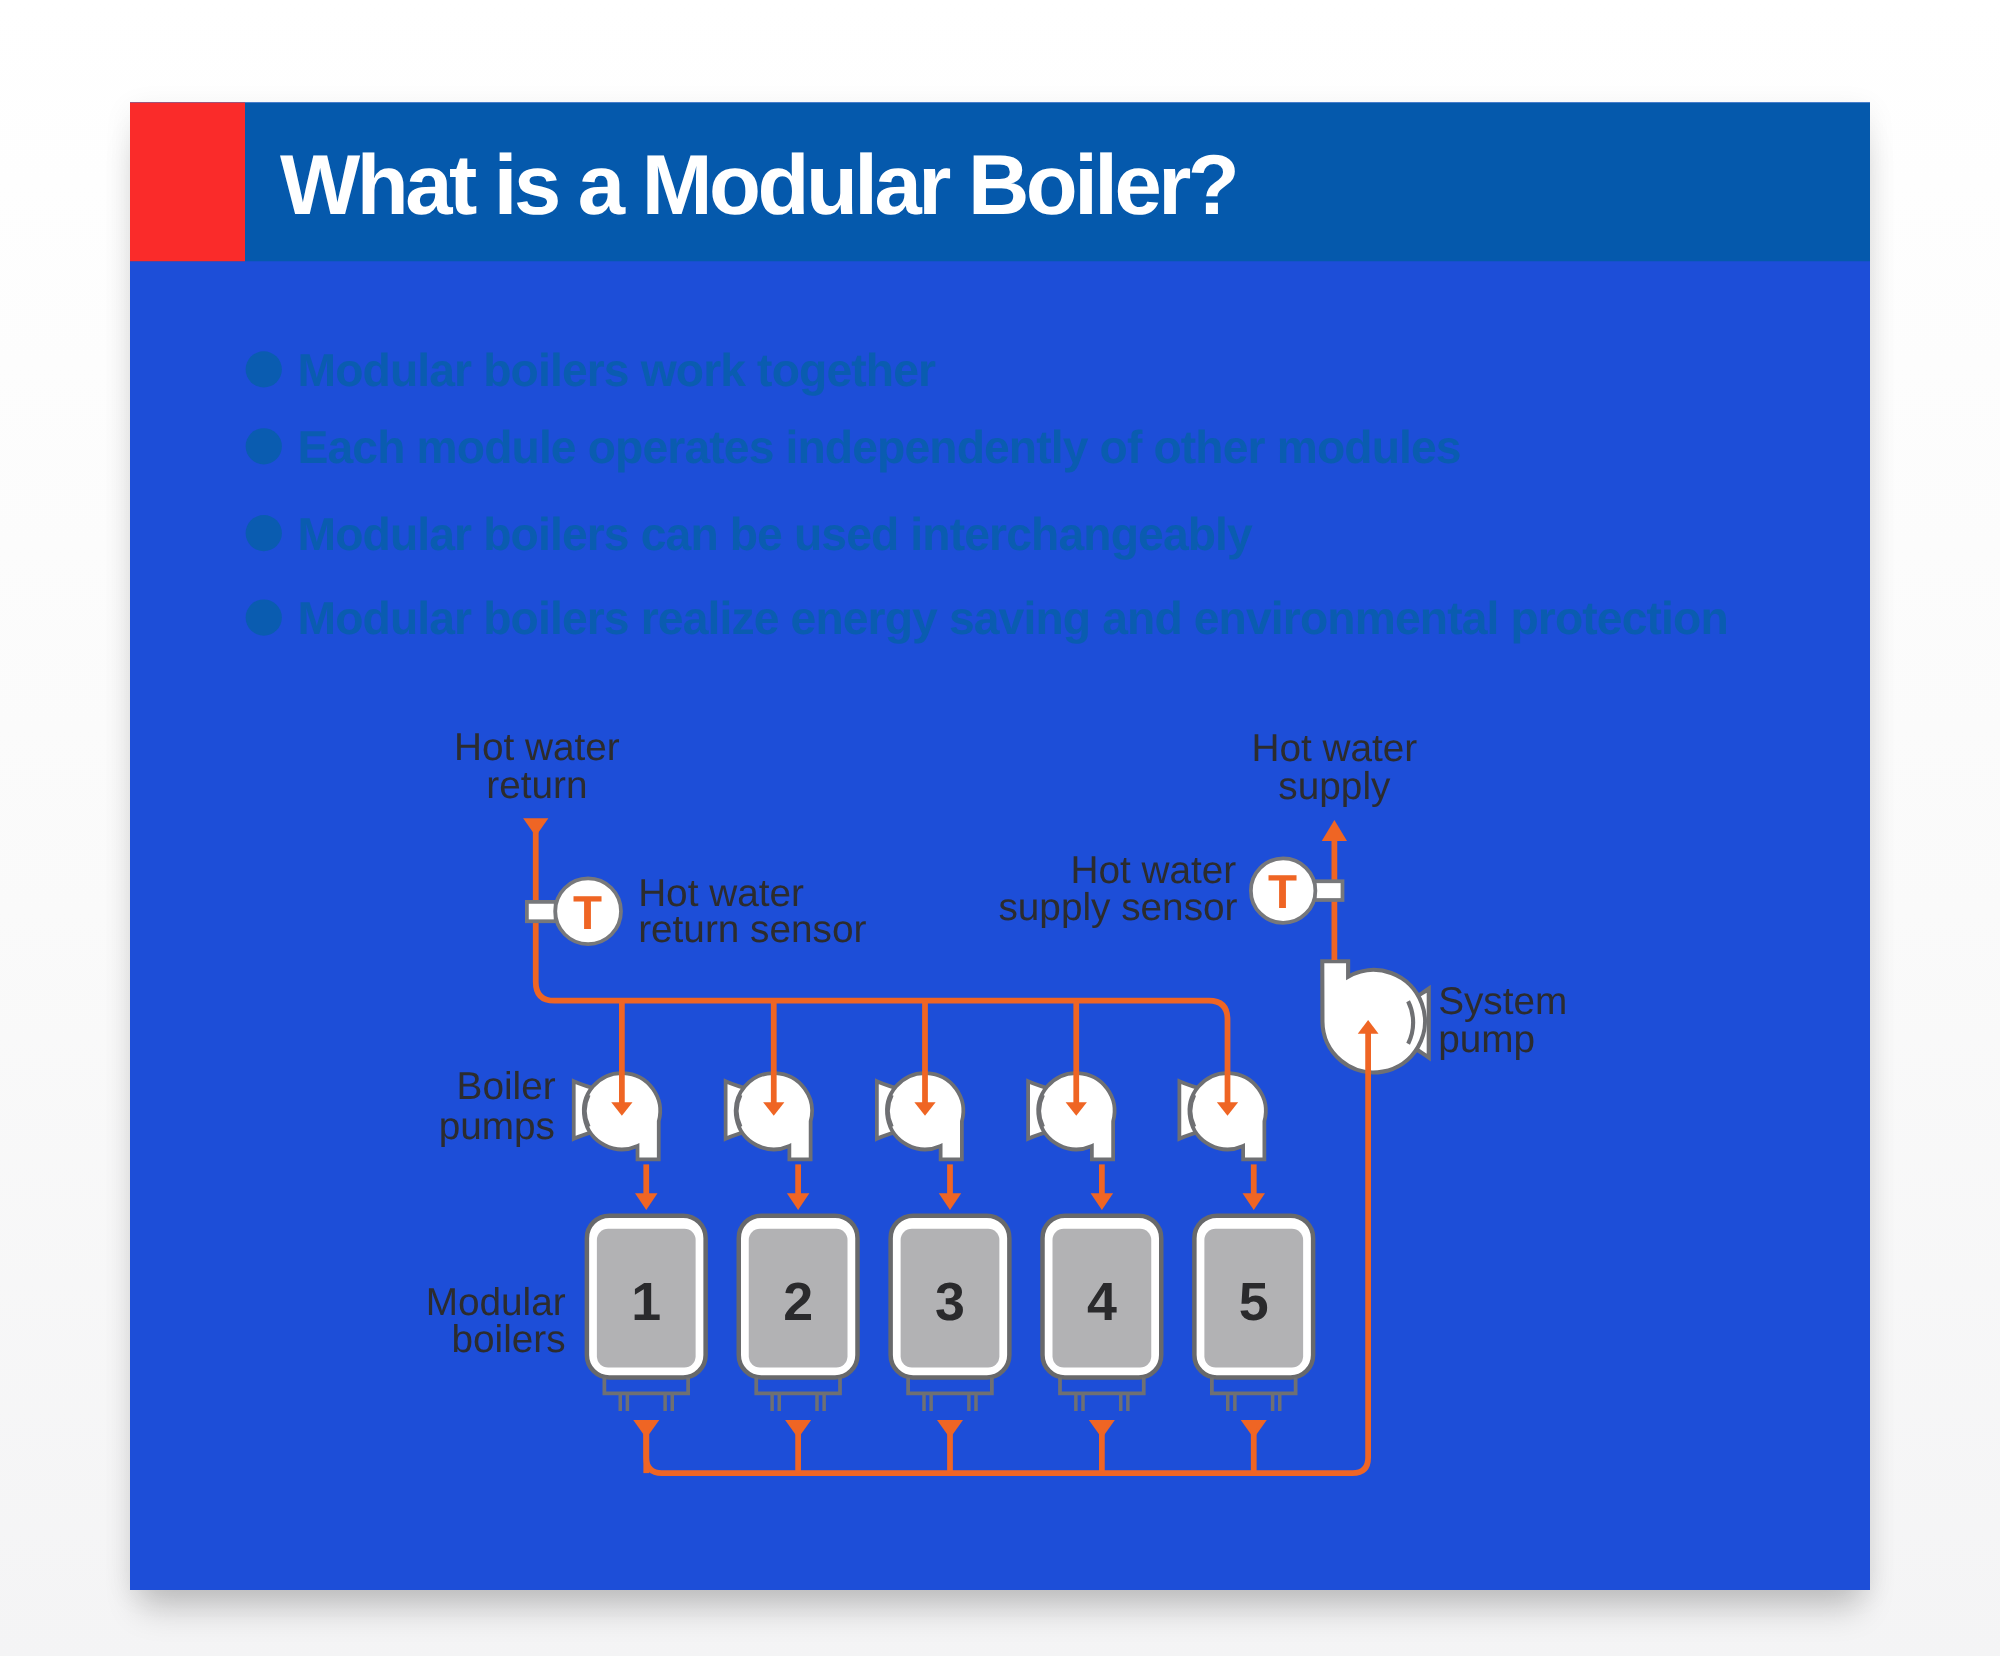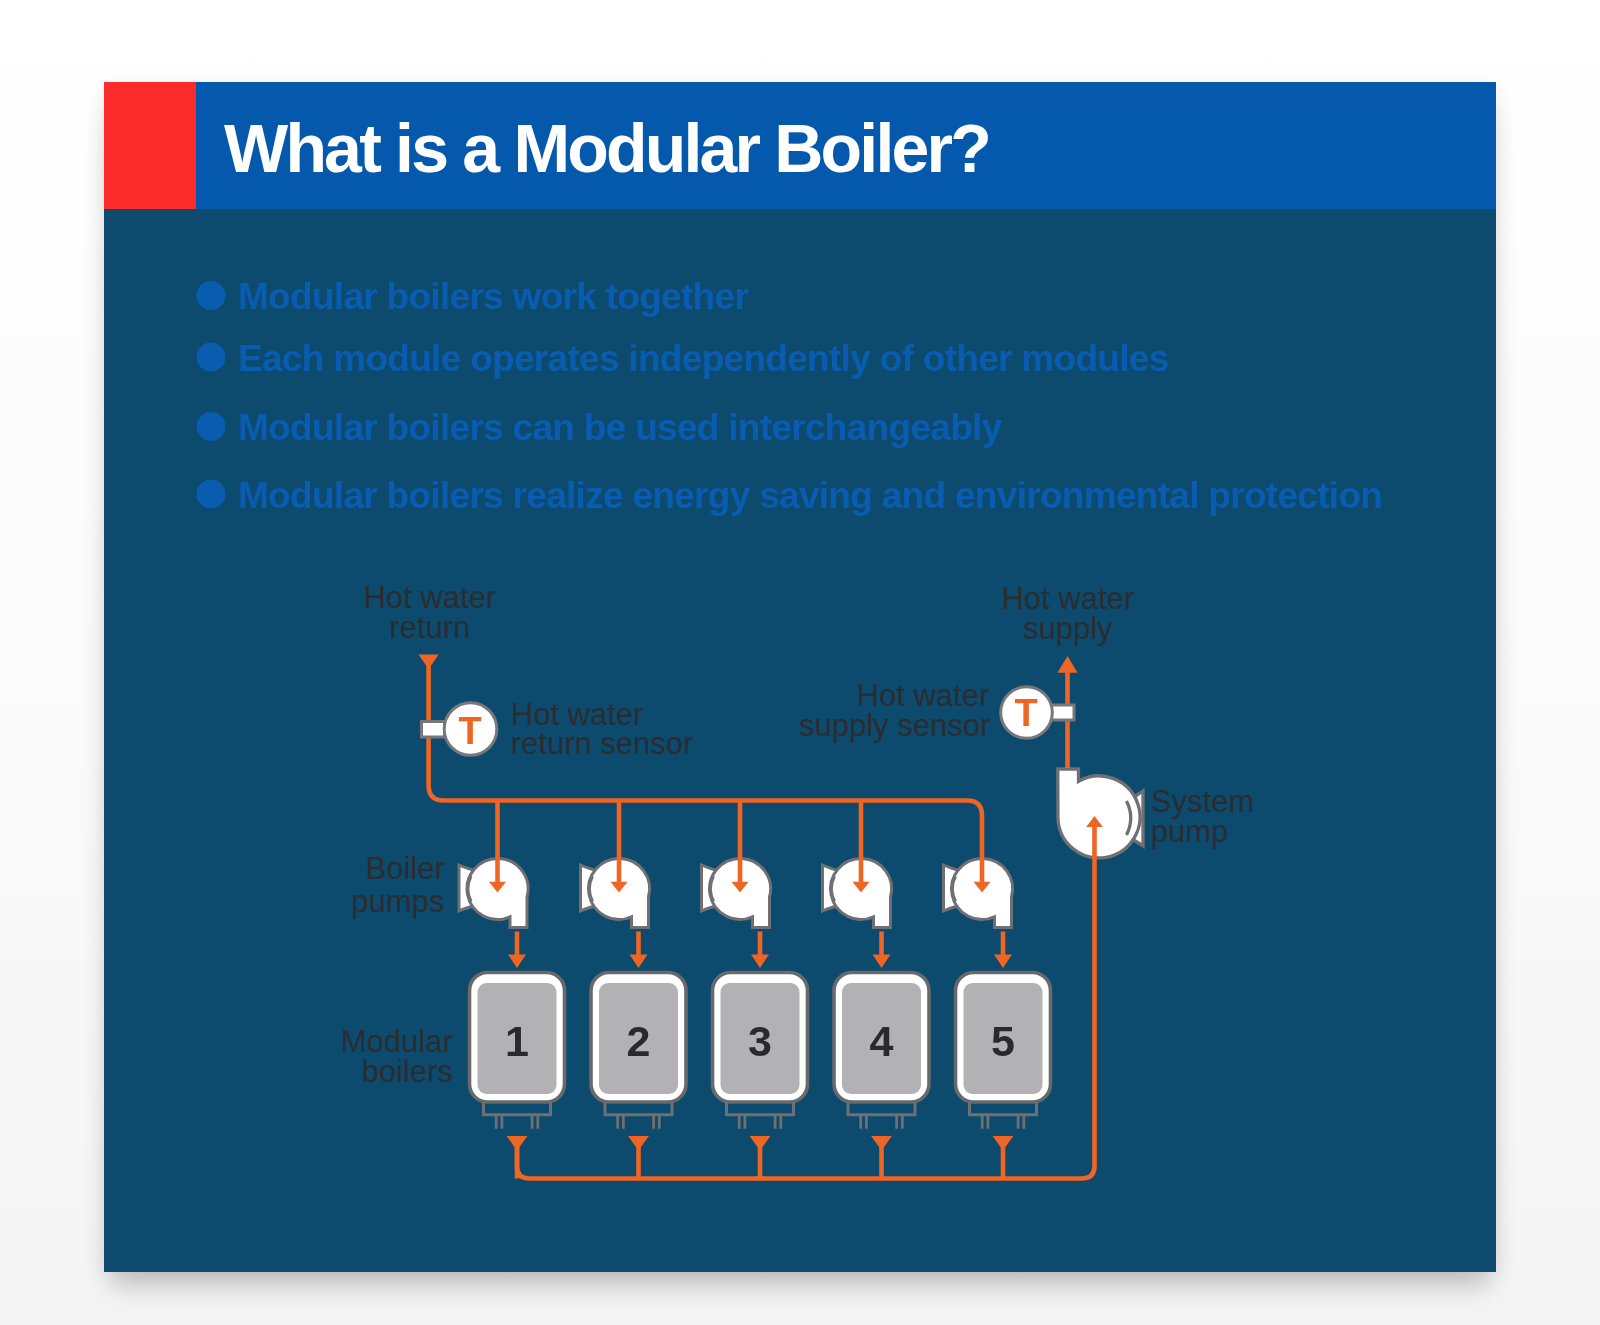--- a/index.html
+++ b/index.html
@@ -1,19 +1,19 @@
 <!DOCTYPE html>
 <html><head>
 <meta charset="utf-8">
 <style>
 html,body{margin:0;padding:0}
 body{width:1600px;height:1325px;position:relative;overflow:hidden;
   background:linear-gradient(180deg,#ffffff 0%,#fafafa 55%,#f4f4f5 100%);
   font-family:"Liberation Sans",sans-serif;}
-.card{position:absolute;left:104px;top:82px;width:1392px;height:1190px;background:#0c4a6e;
+.card{position:absolute;left:104px;top:82px;width:1392px;height:1190px;background:#1d4ed8;
   box-shadow:0 22px 26px -8px rgba(0,0,0,.20),0 4px 22px rgba(0,0,0,.07);}
 .hdr{position:absolute;left:0;top:0;width:1392px;height:127px;background:#0559ac;}
 .red{position:absolute;left:0;top:0;width:92px;height:127px;background:#fa2b2a;}
 .title{position:absolute;left:120px;top:27px;color:#fff;font-weight:bold;font-size:68px;letter-spacing:-2.8px;white-space:nowrap;}
 svg{position:absolute;left:0;top:0;}
 .lbl{font-size:31px;fill:#2c2c2e;}
 .blt{font-size:37px;font-weight:bold;fill:#0a5cb0;letter-spacing:-0.7px;}
 .num{font-size:43px;font-weight:bold;fill:#2a2a2c;}
 .tt{font-size:38px;font-weight:bold;fill:#ef6524;}
 </style>

